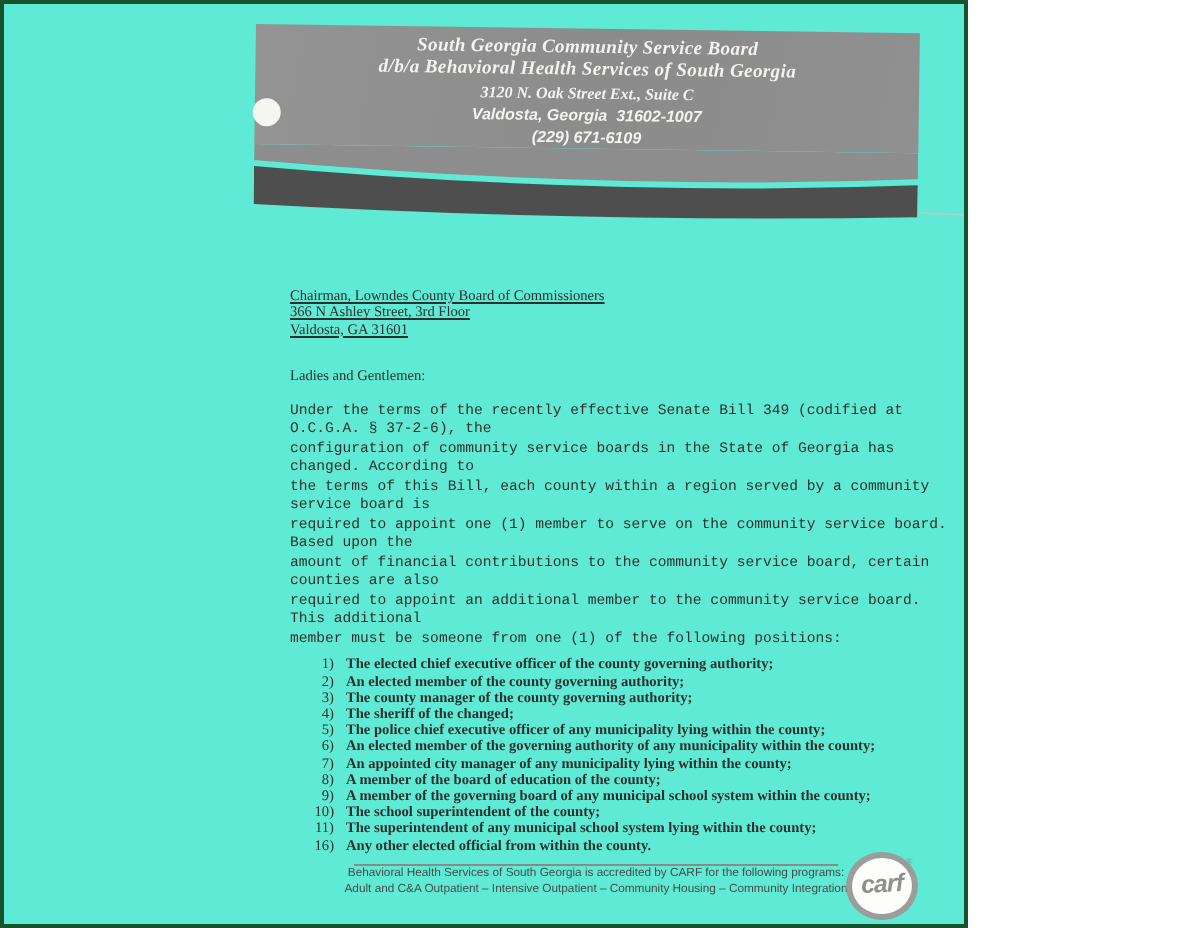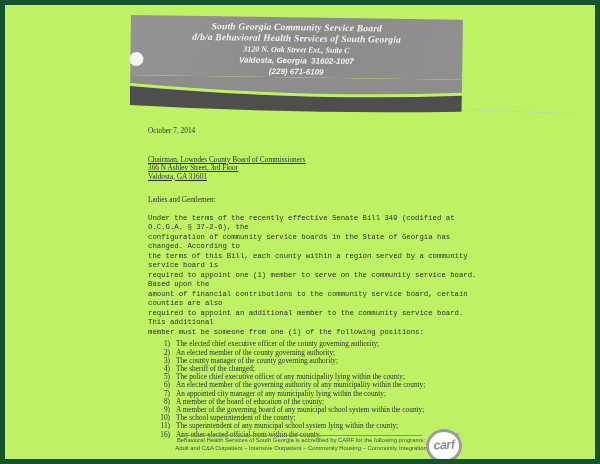--- a/index.html
+++ b/index.html
@@ -1,23 +1,23 @@
 <!DOCTYPE html>
 <html><head>
 <meta charset="utf-8">
 <style>
   html,body{margin:0;padding:0;background:#ffffff;}
   .page{
     position:relative;
-    width:600px;height:464px;
-    background:#bef264;
+    width:484px;height:464px;
+    background:#5eead4;
     overflow:hidden;
     font-family:"Liberation Serif", serif;
     box-sizing:border-box;
-    border:5px solid #14532d;
+    border:2px solid #14532d;
   }
 
   
   .letterhead{
     position:absolute;left:126px;top:10px;width:332px;height:96px;
     transform:rotate(0.8deg);transform-origin:top left;
   }
   .banner-gray{
     position:relative;width:332px;height:60px;
     background:linear-gradient(100deg,#949494 0%,#8b8b8b 55%,#909090 100%);
@@ -68,21 +68,21 @@
   }
   .positions{
     list-style:none;margin:3px 0 0 0;padding:0 0 0 8px;
   }
   .positions li{
     display:flex;align-items:flex-start;line-height:8.2px;
   }
   .positions .num{
     flex:none;width:14px;text-align:right;margin-right:6px;
   }
-  .positions .txt{flex:1;white-space:pre-wrap;}
+  .positions .txt{flex:1;white-space:pre-wrap;font-weight:bold;}
 
   
   .footer{
     position:absolute;left:150px;top:430px;width:292px;
     text-align:center;
     font-family:"Liberation Sans", sans-serif;
     font-size:5.9px;line-height:7.6px;color:#4a4a4a;
   }
   .footer-rule{
     width:242px;height:1px;background:#8a8a8a;margin:0 auto 1px auto;
@@ -121,21 +121,20 @@
       <div class="lh-line lh-phone">(229) 671-6109</div>
     </div>
     <svg class="band-svg" width="332" height="36" viewBox="0 0 332 36">
       <path d="M0,0 H332 V13 Q175,21 0,8 Z" fill="#8d8d8d"></path>
       <path d="M0,11 Q175,24 332,16 L332,32 Q165,37 0,30 Z" fill="#4e4e4e"></path>
     </svg>
   </div>
   <div class="scan-line"></div>
 
   <div class="body-block">
-    <div class="date-line">October 7, 2014</div>
 
     <div class="recipient">
       <div>Chairman, Lowndes County Board of Commissioners</div>
       <div>366 N Ashley Street, 3rd Floor</div>
       <div>Valdosta, GA 31601</div>
     </div>
 
     <div class="salutation">Ladies and Gentlemen:</div>
 
     <div class="paragraph">Under the terms of the recently effective Senate Bill 349 (codified at O.C.G.A. § 37-2-6), the

